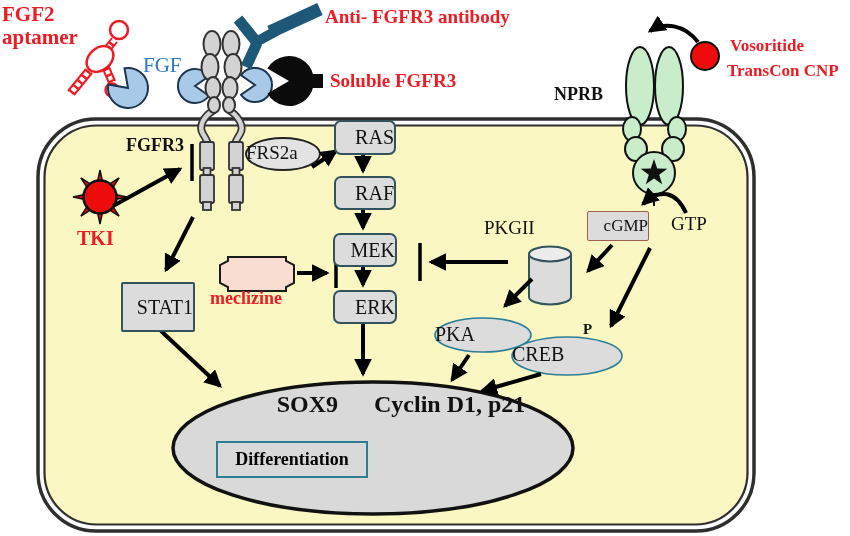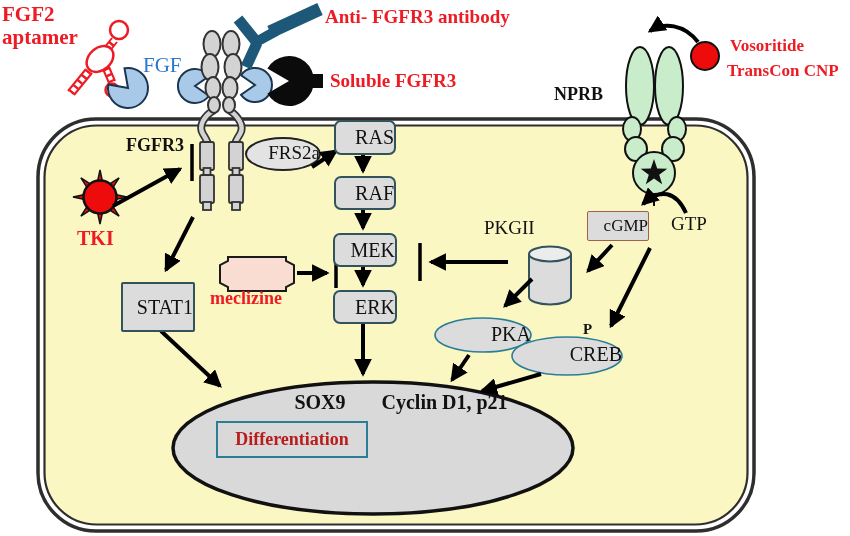--- a/index.html
+++ b/index.html
@@ -9,24 +9,24 @@
   .lbl{position:absolute;z-index:2;white-space:nowrap;line-height:1.05;color:#111;}
   .red{color:var(--red,#EC1B24);font-weight:bold;}
   .blue{color:var(--blue,#2878CC);font-weight:normal;}
   .bold{font-weight:bold;}
   .node{position:absolute;z-index:2;display:flex;align-items:center;justify-content:flex-end;
         background:var(--nodefill,#DCDCDC);border:2px solid var(--nodeborder,#33535C);
         border-radius:7px;font-size:20px;color:#111;}
   .sq{border-radius:2px;}
   .obox{position:absolute;z-index:3;display:flex;align-items:center;justify-content:center;
         background:var(--ellfill,#D9D9D9);border:2px solid var(--teal,#2C7D96);
-        font-weight:bold;font-size:18px;color:#b91c1c;}
-  .ellbl{position:absolute;z-index:2;text-align:right;color:#111;}
+        font-weight:bold;font-size:18px;color:#000000;margin-top:20px;}
+  .ellbl{position:absolute;z-index:2;text-align:left;color:#111;}
   .outhead{position:absolute;z-index:3;left:173px;top:391px;width:400px;padding-left:28px;
-           display:flex;justify-content:center;gap:36px;font-weight:bold;font-size:20px;color:#111;}
+           display:flex;justify-content:center;gap:36px;font-weight:bold;font-size:24px;color:#111;}
 </style>
 </head>
 <body>
 
 <div class="stage">
 
 <svg width="850" height="536" viewBox="0 0 850 536">
   <defs>
     <marker id="ah" viewBox="0 0 10 10" refX="8.5" refY="5" markerWidth="4.4" markerHeight="4.4" orient="auto-start-reverse">
       <path d="M0,0 L10,5 L0,10 Z"></path>

